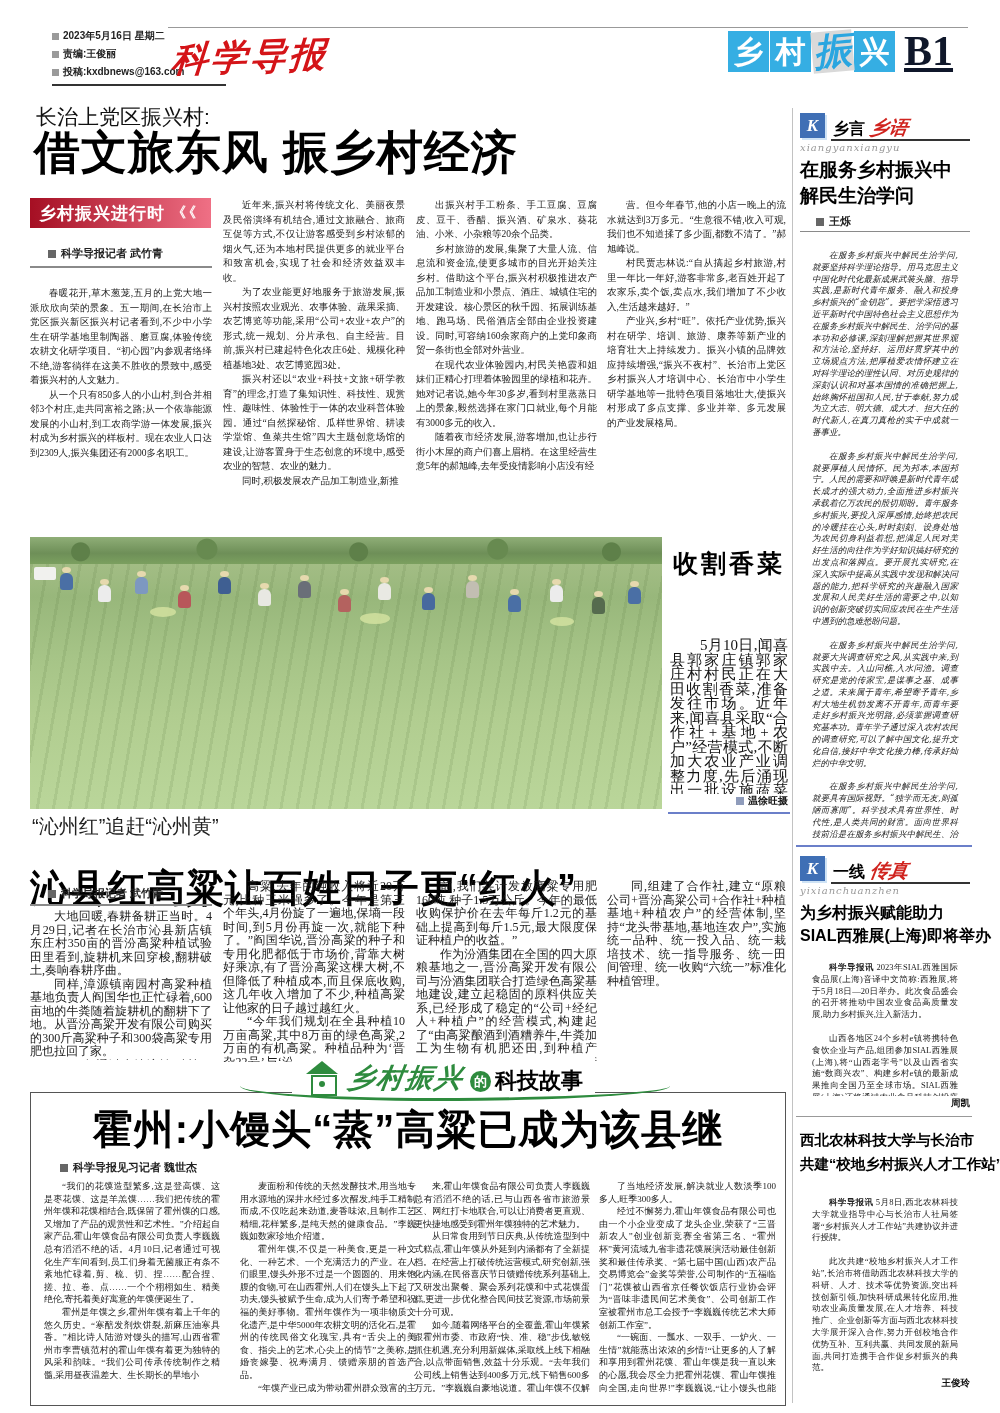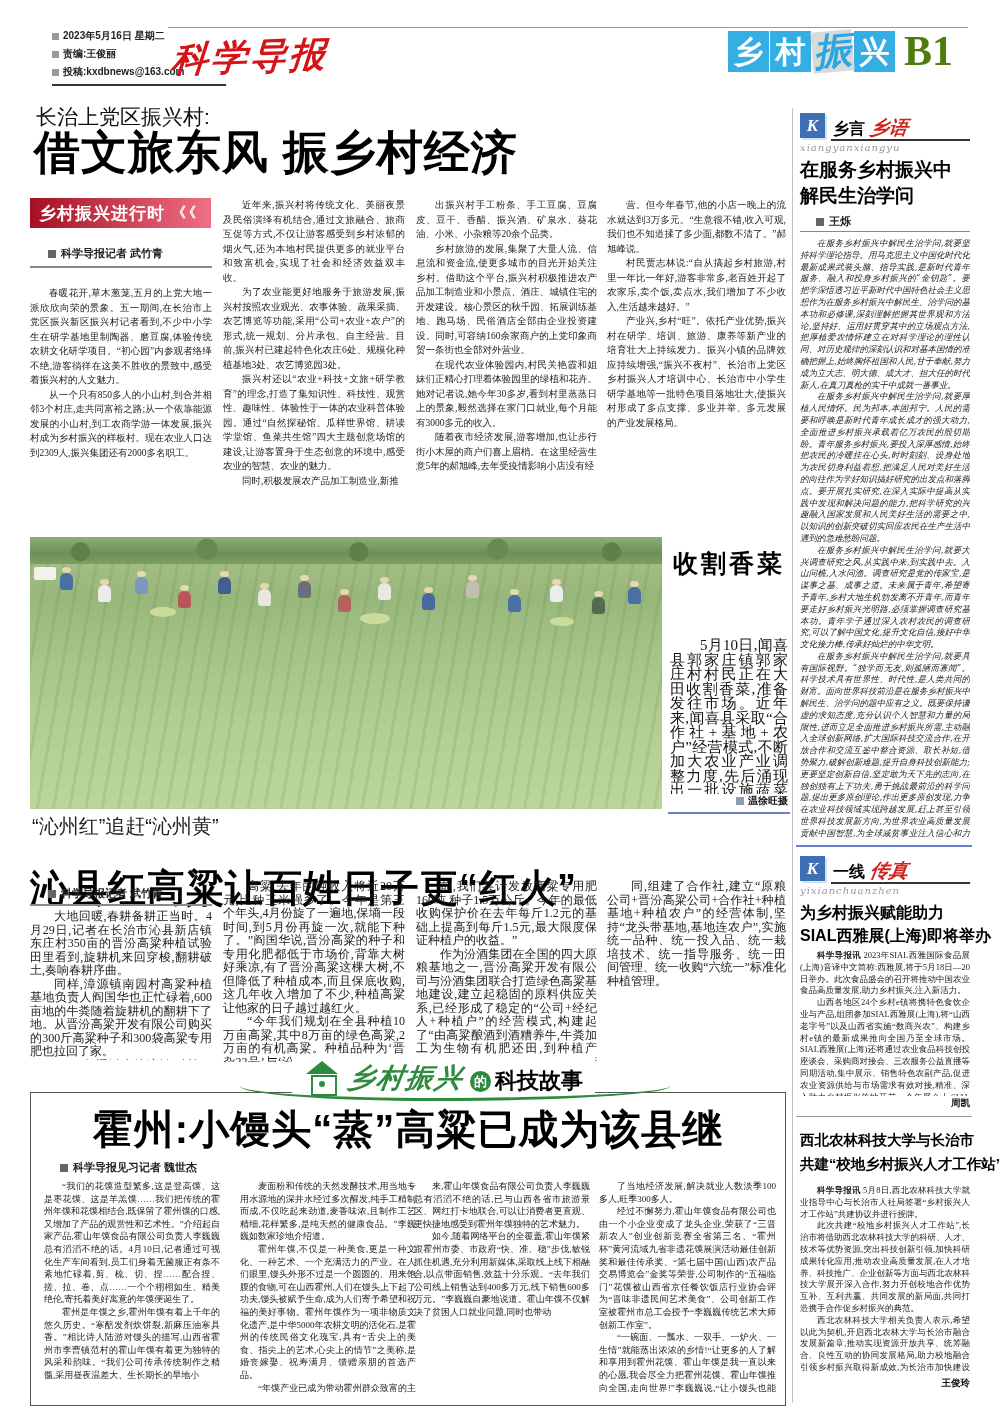--- a/index.html
+++ b/index.html
@@ -7,21 +7,21 @@
   .abs{position:absolute;}
   
   .mast-info{left:52px;top:29px;width:174px;border-bottom:2px solid #333;padding-bottom:5px;font:bold 10px "Liberation Sans",sans-serif;color:#222;}
   .mast-row{display:flex;align-items:center;gap:4px;margin-bottom:4px;}
   .sq{display:inline-block;width:7px;height:7px;background:#9a9a9a;flex:none;}
   .topline{left:168px;top:27px;width:800px;height:1px;background:#999;}
   .paper-logo{left:172px;top:33px;font:italic 900 36px "DejaVu Serif",serif;color:#d41418;letter-spacing:3px;transform:skewX(-6deg) rotate(-2deg);}
   .banner{left:728px;top:31px;display:flex;align-items:flex-end;}
   .bchar{width:41px;height:41px;margin-right:1px;background:#35aee3;color:#fff;text-align:center;font:bold 30px/41px "Liberation Sans",sans-serif;}
   .bchar-alt{background:#d9d9d9;color:#2aa6e0;font-style:italic;font-size:38px;transform:rotate(-5deg);}
-  .pageno{margin-left:8px;font:bold 42px/41px "Liberation Serif",serif;color:#4d7c0f;}
+  .pageno{margin-left:8px;font:bold 42px/41px "Liberation Serif",serif;color:#0f172a;text-decoration:underline;}
   
   .kicker{font:500 21px "Liberation Sans",sans-serif;color:#111;}
   .headline{font:900 46px/1.1 "Liberation Sans",sans-serif;color:#000;letter-spacing:1px;}
   .byline{display:flex;align-items:center;gap:5px;font:bold 11px "Liberation Sans",sans-serif;color:#222;padding-left:16px;}
   .bsq{display:inline-block;width:8px;height:8px;background:#666;flex:none;}
   .rule{height:2px;background:#8a8a8a;}
   .col{text-align:justify;overflow:hidden;color:#1a1a1a;}
   .col p{margin:0;text-indent:2em;}
   .body95 .col p, .body95{font-size:9.5px;line-height:14.5px;}
   .redbadge{left:30px;top:198px;width:172px;height:30px;background:linear-gradient(90deg,#a50f23,#ef7085);color:#fff;display:flex;align-items:center;padding-left:9px;gap:7px;font:bold 17px "Liberation Sans",sans-serif;letter-spacing:1px;}
@@ -48,21 +48,21 @@
   .blueline{background:#6b7fc9;height:2px;}
   
   .vline{left:792px;top:108px;width:1px;height:1295px;background:#c2c2c2;}
   .klogo{width:25px;height:25px;background:#3f6fb5;color:#fff;text-align:center;font:italic 900 17px/25px "Liberation Serif",serif;box-shadow:2px 2px 0 #cfe3f5;}
   .seclabel{font:900 16px "Liberation Sans",sans-serif;color:#000;white-space:nowrap;}
   .seclabel .red{display:inline-block;font:italic 900 19px "DejaVu Serif",serif;color:#d0241f;margin-left:5px;transform:skewX(-8deg);}
   .secline{height:2px;background:#333;}
   .pinyin{font:italic 10px "DejaVu Serif",serif;color:#999;letter-spacing:1px;}
   .stitle{font:900 19px/26px "Liberation Sans",sans-serif;color:#000;white-space:nowrap;}
   .sbody{width:170px;text-align:justify;overflow:hidden;color:#222;}
-  .sbody p{margin:0;text-indent:2em;}
+  .sbody p{margin:12px;text-indent:2em;}
   .kai{font:italic 8.5px/11.8px "DejaVu Serif",serif;}
   .small-serif{font-size:8.5px;line-height:11.8px;}
   .lede{font-weight:bold;}
   .credit-r{width:170px;text-align:right;font:bold 9.5px "Liberation Serif",serif;}
   
   .headline2{font:900 38px/1.1 "Liberation Sans",sans-serif;letter-spacing:1px;color:#000;}
   .kicker2{font:500 20px "Liberation Sans",sans-serif;color:#222;}
   .mbox{left:30px;top:1092px;width:754px;height:312px;border:1px solid #555;background:#fff;}
   .gbadge{left:292px;top:1054px;height:48px;display:flex;align-items:center;background:#fff;padding:0 12px;z-index:3;}
   .house{position:relative;width:36px;height:34px;margin-right:8px;flex:none;}
@@ -287,20 +287,21 @@
     <p>“我们的花馍造型繁多,这是登高馍、这是枣花馍、这是羊羔馍……我们把传统的霍州年馍和花馍相结合,既保留了霍州馍的口感,又增加了产品的观赏性和艺术性。”介绍起自家产品,霍山年馍食品有限公司负责人李巍巍总有滔滔不绝的话。4月10日,记者通过可视化生产车间看到,员工们身着无菌服正有条不紊地忙碌着,剪、梳、切、捏……配合捏、搓、拉、卷、点……一个个栩栩如生、精美绝伦,寄托着美好寓意的年馍便诞生了。</p>
     <p>霍州是年馍之乡,霍州年馍有着上千年的悠久历史。“寒醅发剂炊饼裂,新麻压油寒具香。”相比诗人陆游对馒头的描写,山西省霍州市李曹镇范村的霍山年馍有着更为独特的风采和韵味。“我们公司传承传统制作之精髓,采用昼夜温差大、生长期长的旱地小</p>
   </div>
   <div class="abs col body9m" style="left:240px;top:1180px;width:176px;height:214px;">
     <p>麦面粉和传统的天然发酵技术,用当地专用水源地的深井水经过多次醒发,纯手工精制而成,不仅吃起来劲道,麦香味浓,且制作工艺精细,花样繁多,是纯天然的健康食品。”李巍巍如数家珍地介绍道。</p>
     <p>霍州年馍,不仅是一种美食,更是一种文化、一种艺术、一个充满活力的产业。在人们眼里,馒头外形不过是一个圆圆的、用来饱腹的食物,可在山西霍州,人们在馒头上下起了功夫,馒头被赋予生命,成为人们寄予希望和祝福的美好事物。霍州年馍作为一项非物质文化遗产,是中华5000年农耕文明的活化石,是霍州的传统民俗文化瑰宝,具有“舌尖上的美食、指尖上的艺术,心尖上的情节”之美称,是婚丧嫁娶、祝寿满月、馈赠亲朋的首选产品。</p>
     <p>“年馍产业已成为带动霍州群众致富的主要产业之一,它的工艺独特,色、形、味俱佳,深受群众们的喜爱。”李巍巍坦言,近年</p>
   </div>
   <div class="abs col body9m" style="left:414px;top:1180px;width:176px;height:214px;">
     <p>来,霍山年馍食品有限公司负责人李巍巍总有滔滔不绝的话,已与山西各省市旅游景区、网红打卡地联合,可以让消费者更直观、更快捷地感受到霍州年馍独特的艺术魅力。</p>
+    <p>从日常食用到节日庆典,从传统造型到中式糕点,霍山年馍从外延到内涵都有了全新提档。在经营上打破传统运营模式,研究创新,强化内涵,在民俗喜庆节日馈赠传统系列基础上,又研发出聚餐、聚会系列花馍和中式花馍蛋糕,更进一步优化整合民间技艺资源,市场前景十分可观。</p>
     <p>如今,随着网络平台的全覆盖,霍山年馍紧跟霍州市委、市政府“快、准、稳”步伐,敏锐抓住机遇,充分利用新媒体,采取线上线下相融合,以点带面销售,效益十分乐观。“去年我们公司线上销售达到400多万元,线下销售600多万元。”李巍巍自豪地说道。霍山年馍不仅解决了贫困人口就业问题,同时也带动</p>
   </div>
   <div class="abs col body9m" style="left:599px;top:1180px;width:177px;height:214px;">
     <p>了当地经济发展,解决就业人数淡季100多人,旺季300多人。</p>
     <p>经过不懈努力,霍山年馍食品有限公司也由一个小企业变成了龙头企业,荣获了“三晋新农人”创业创新竞赛全省第三名、“霍州杯”黄河流域九省非遗花馍展演活动最佳创新奖和最佳传承奖、“第七届中国(山西)农产品交易博览会”金奖等荣誉,公司制作的“五福临门”花馍被山西省京任餐饮饭店行业协会评为“晋味非遗民间艺术美食”、公司创新工作室被霍州市总工会授予“李巍巍传统艺术大师创新工作室”。</p>
     <p>“一碗面、一瓢水、一双手、一炉火、一生情”就能蒸出浓浓的乡情!“让更多的人了解和享用到霍州花馍、霍山年馍是我一直以来的心愿,我会尽全力把霍州花馍、霍山年馍推向全国,走向世界!”李巍巍说,“让小馒头也能成为助推乡村振兴的主导产业。”</p>
   </div>
 </section>
 
 </body></html>

